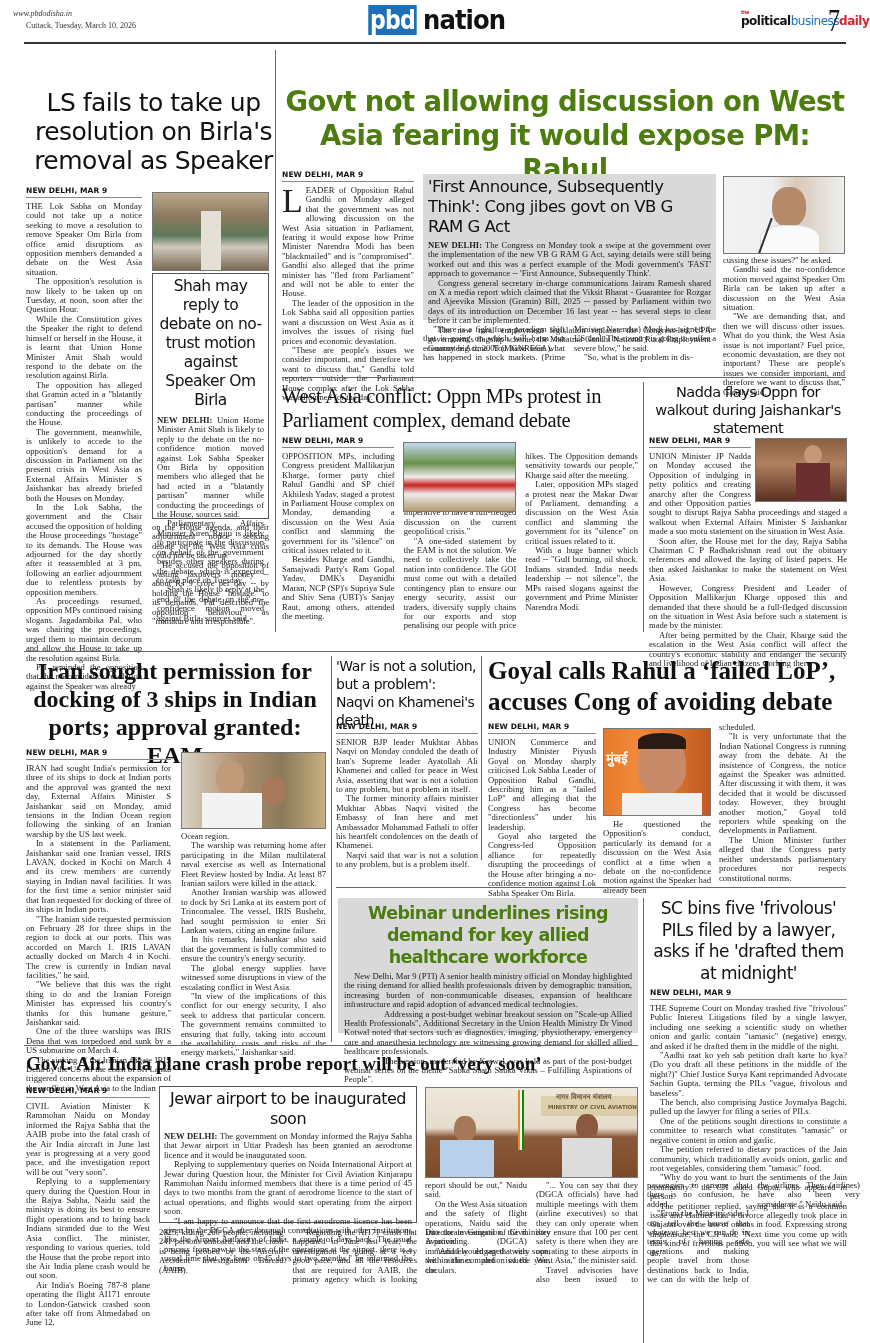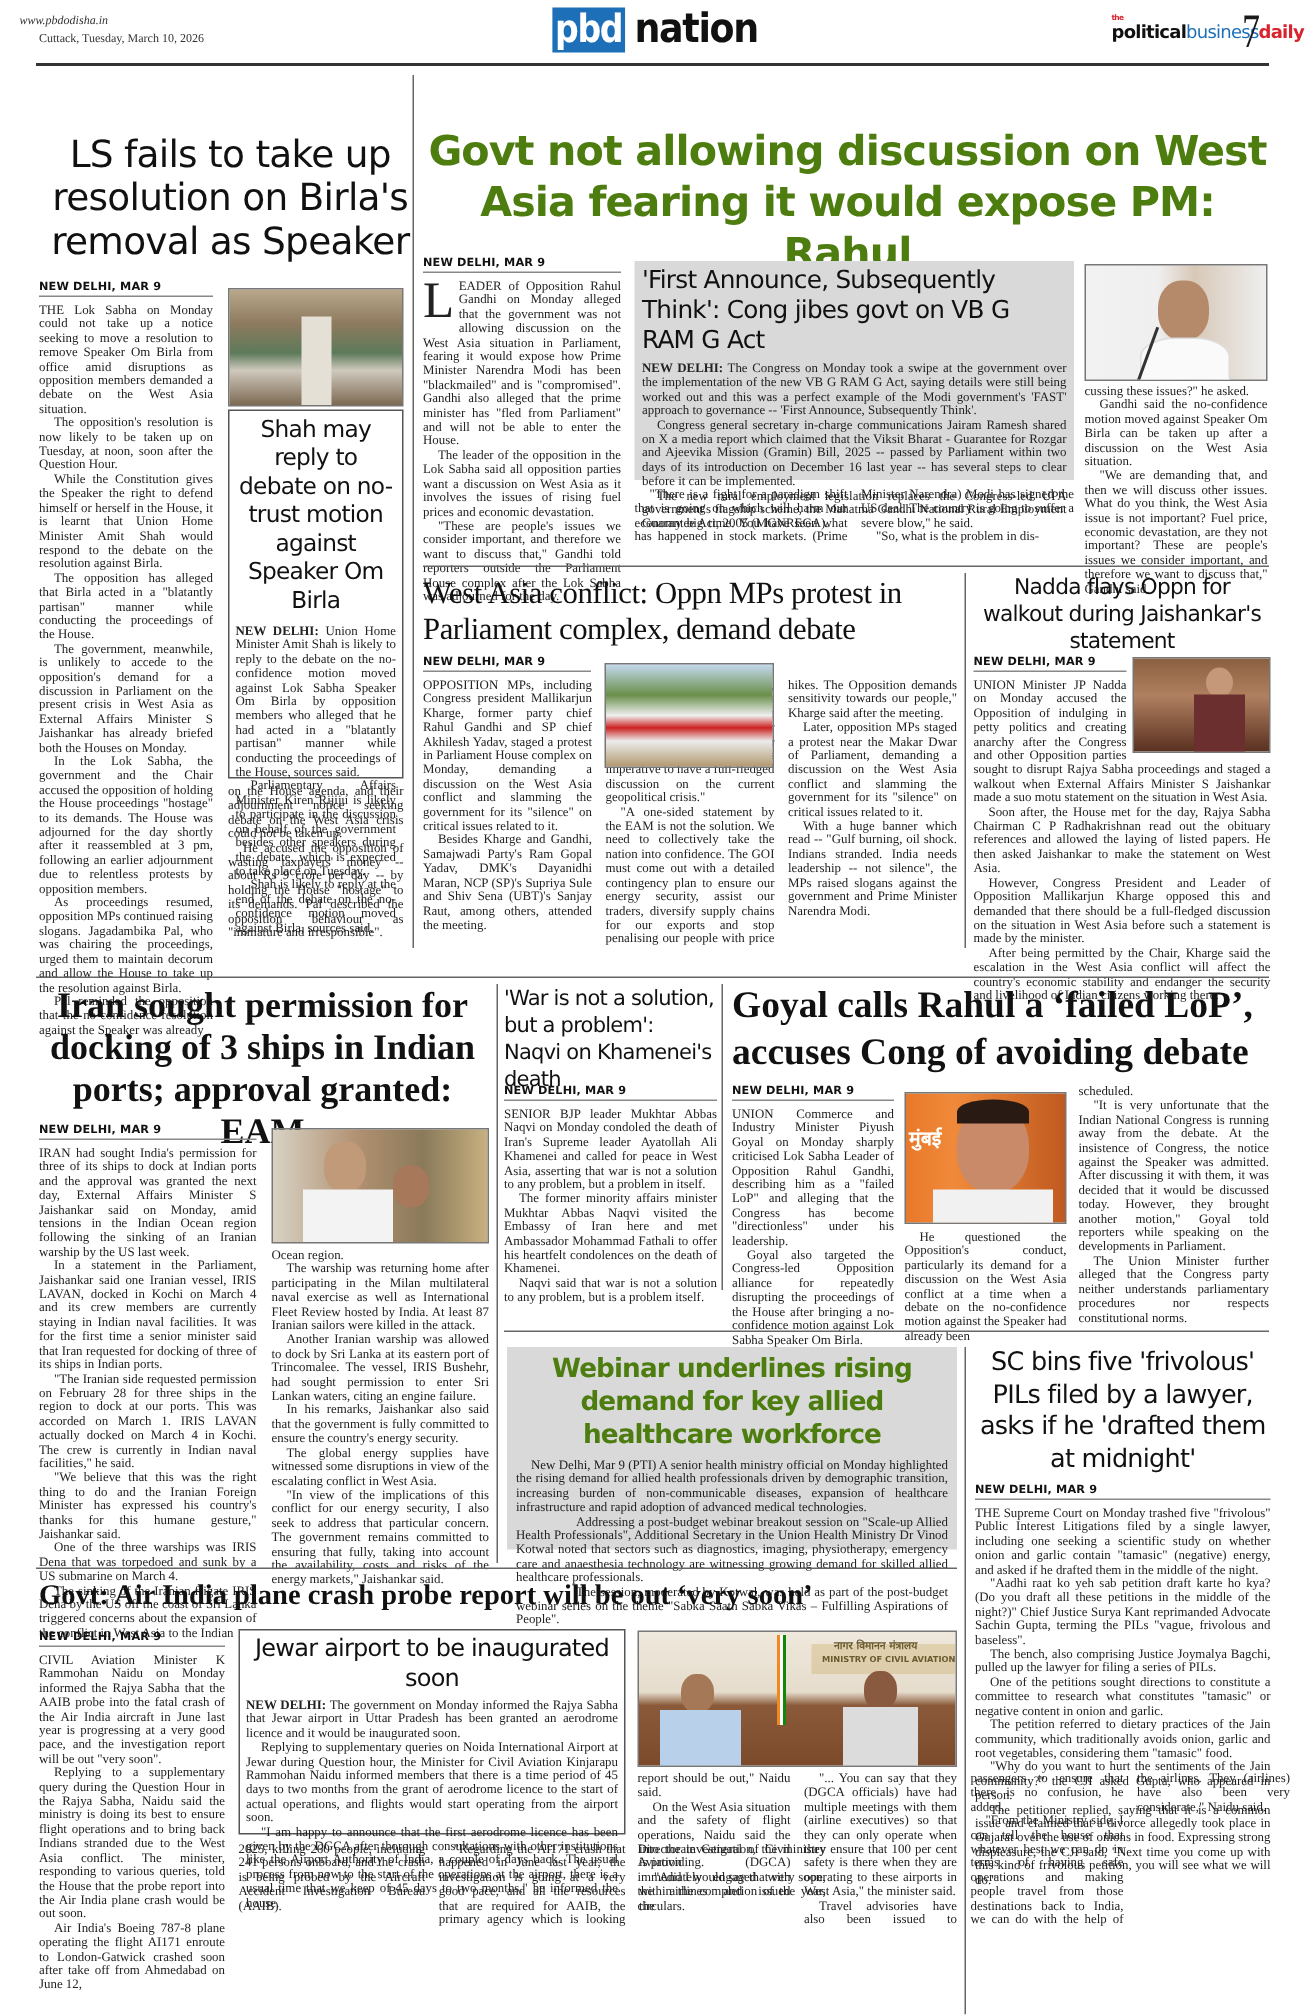--- a/index.html
+++ b/index.html
@@ -41,21 +41,21 @@
 </div>
 <div class="rule-h" style="left:24px;top:42px;width:822px;height:2px;background:#333"></div>
 
 <div class="abs hl-sans" style="left:26px;top:88px;width:255px;font-size:25px;text-align:center;line-height:29px;top:88px">LS fails to take up resolution on Birla's removal as Speaker</div>
 <div class="abs" style="left:26px;top:186px;width:116px">
   <div class="dateline">NEW DELHI, MAR 9</div>
   <div class="txt">
     <p class="noind">THE Lok Sabha on Monday could not take up a notice seeking to move a resolution to remove Speaker Om Birla from office amid disruptions as opposition members demanded a debate on the West Asia situation.</p>
     <p>The opposition's resolution is now likely to be taken up on Tuesday, at noon, soon after the Question Hour.</p>
     <p>While the Constitution gives the Speaker the right to defend himself or herself in the House, it is learnt that Union Home Minister Amit Shah would respond to the debate on the resolution against Birla.</p>
-    <p>The opposition has alleged that Birla acted in a "blatantly partisan" manner while conducting the proceedings of the House.</p>
+    <p>The opposition has alleged that Gramin acted in a "blatantly partisan" manner while conducting the proceedings of the House.</p>
     <p>The government, meanwhile, is unlikely to accede to the opposition's demand for a discussion in Parliament on the present crisis in West Asia as External Affairs Minister S Jaishankar has already briefed both the Houses on Monday.</p>
     <p>In the Lok Sabha, the government and the Chair accused the opposition of holding the House proceedings "hostage" to its demands. The House was adjourned for the day shortly after it reassembled at 3 pm, following an earlier adjournment due to relentless protests by opposition members.</p>
     <p>As proceedings resumed, opposition MPs continued raising slogans. Jagadambika Pal, who was chairing the proceedings, urged them to maintain decorum and allow the House to take up the resolution against Birla.</p>
     <p>Pal reminded the opposition that the no-confidence resolution against the Speaker was already</p>
   </div>
 </div>
 <div class="photo" style="left:152px;top:192px;width:117px;height:79px;background:linear-gradient(180deg,#b9a88c 0%,#8d7a5e 30%,#5d7a5a 55%,#cfc9bd 70%,#7d6a52 100%)">
   <div style="position:absolute;left:48px;top:18px;width:20px;height:60px;background:#e5e0d5"></div>
 </div>
 <div class="box" style="left:152px;top:273px;width:117px;height:246px;padding:3px 4px">

